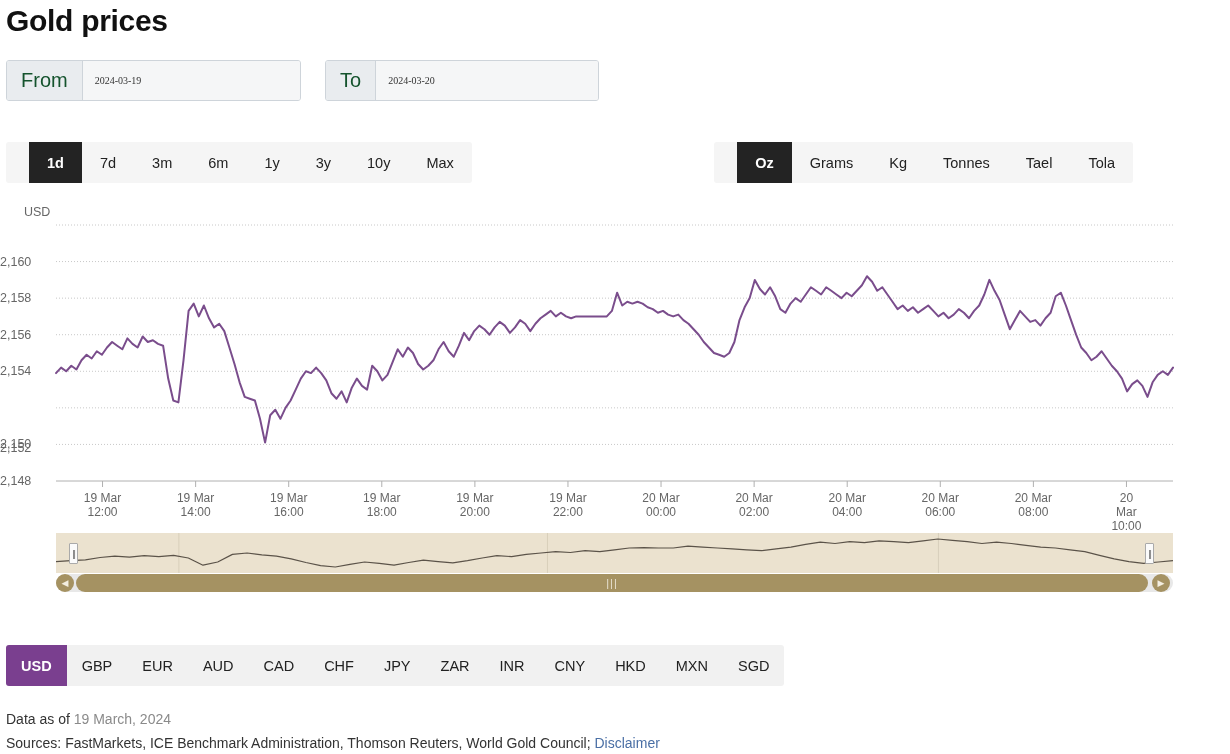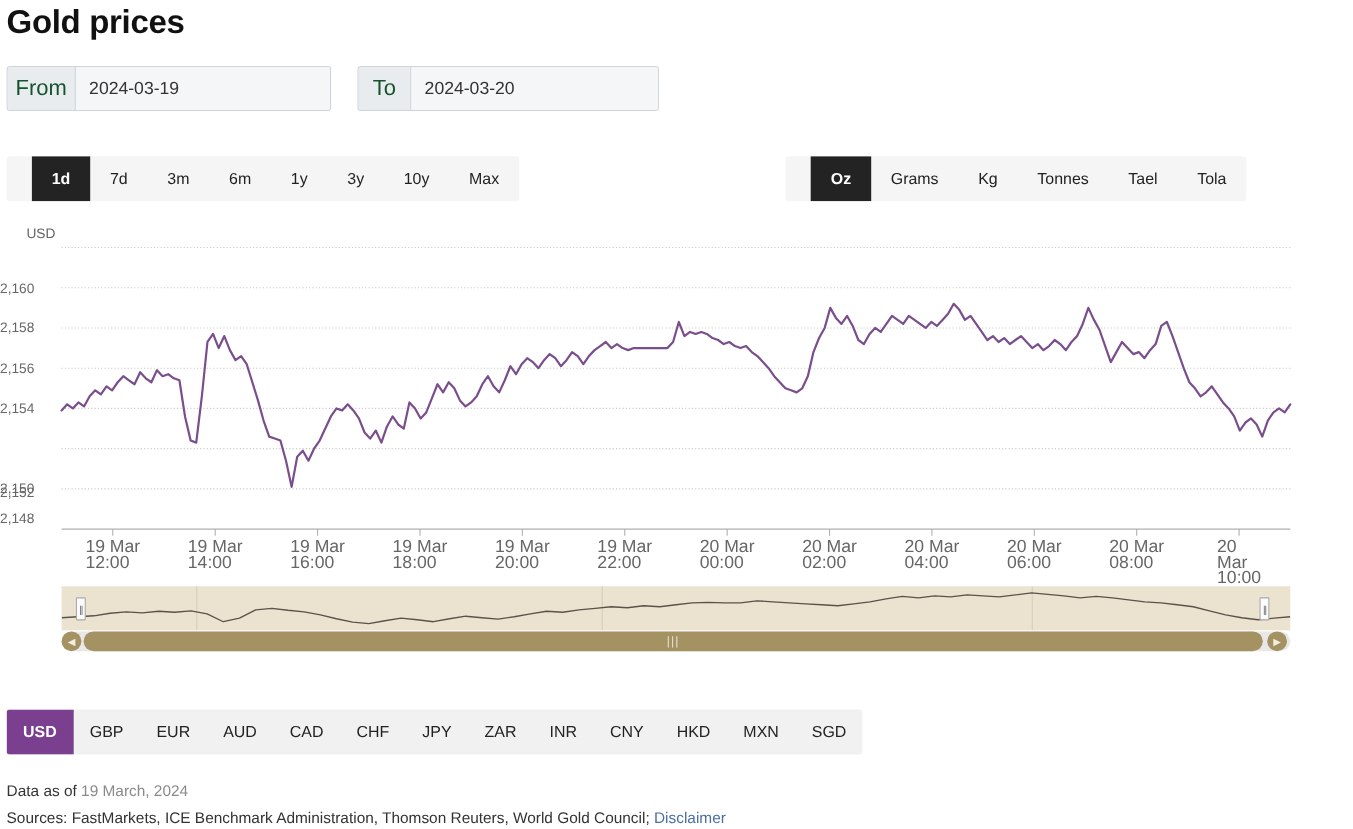--- a/index.html
+++ b/index.html
@@ -34,22 +34,22 @@
     display: flex; align-items: center; justify-content: center;
     padding: 0 14px;
     background: #e9ecef; color: #14532d;
     font-size: 20px;
     border-right: 1px solid #ced4da;
     min-width: 48px;
   }
   .date-input {
     flex: 1; border: 0; outline: none;
     background: #f5f6f7; color: #333333;
-    font-family: Liberation Sans, sans-serif;
-    font-size: 16px;
+    font-family: Liberation Serif, serif;
+    font-size: 10px;
     padding: 0 12px;
   }
 
   
   .export-group {
     position: absolute; top: 60px; right: 6px;
     display: flex; height: 41px;
     border-radius: 3px; overflow: hidden;
   }
   .export-btn {
@@ -88,22 +88,22 @@
   .axis-title {
     position: absolute; left: 24px; top: 205px;
     font-size: 12.5px; color: #666666;
   }
   .ytick {
     position: absolute; right: 0; width: 60px;
     text-align: left; font-size: 12.5px; color: #666666;
     transform: translateY(-50%);
   }
   .xtick {
-    position: absolute; 
-    font-size: 16px; color: #666666; line-height: 14px;
+    position: absolute; text-align: center;
+    font-size: 12px; color: #666666; line-height: 14px;
     transform: translateX(-50%);
     white-space: pre-line;
   }
 
   
   .nav-outer {
     position: absolute; left: 56px; top: 533px;
     width: 1117px; height: 40px;
     background: #ebe2cf;
   }
@@ -269,21 +269,21 @@
     <span>Sources: FastMarkets, ICE Benchmark Administration, Thomson Reuters, World Gold Council;</span>
     <a class="link">Disclaimer</a>
   </div>
 
 <div class="ytick" style="left: 0px; top: 261.571px; width: 50px;">2,160</div>
     <div class="ytick" style="left: 0px; top: 298.143px; width: 50px;">2,158</div>
     <div class="ytick" style="left: 0px; top: 334.714px; width: 50px;">2,156</div>
     <div class="ytick" style="left: 0px; top: 371.286px; width: 50px;">2,154</div>
     <div class="ytick" style="left: 0px; top: 407.857px; width: 50px; margin-top: 40px;">2,152</div>
     <div class="ytick" style="left: 0px; top: 444.429px; width: 50px;">2,150</div>
-    <div class="ytick" style="left: 0px; top: 471px; width: 50px;">2,148</div>
+    <div class="ytick" style="left: 0px; top: 481px; width: 50px;">2,148</div>
     <div class="xtick" style="left: 102.542px; top: 491px;">19 Mar
 12:00</div>
     <div class="xtick" style="left: 195.625px; top: 491px;">19 Mar
 14:00</div>
     <div class="xtick" style="left: 288.708px; top: 491px;">19 Mar
 16:00</div>
     <div class="xtick" style="left: 381.792px; top: 491px;">19 Mar
 18:00</div>
     <div class="xtick" style="left: 474.875px; top: 491px;">19 Mar
 20:00</div>

